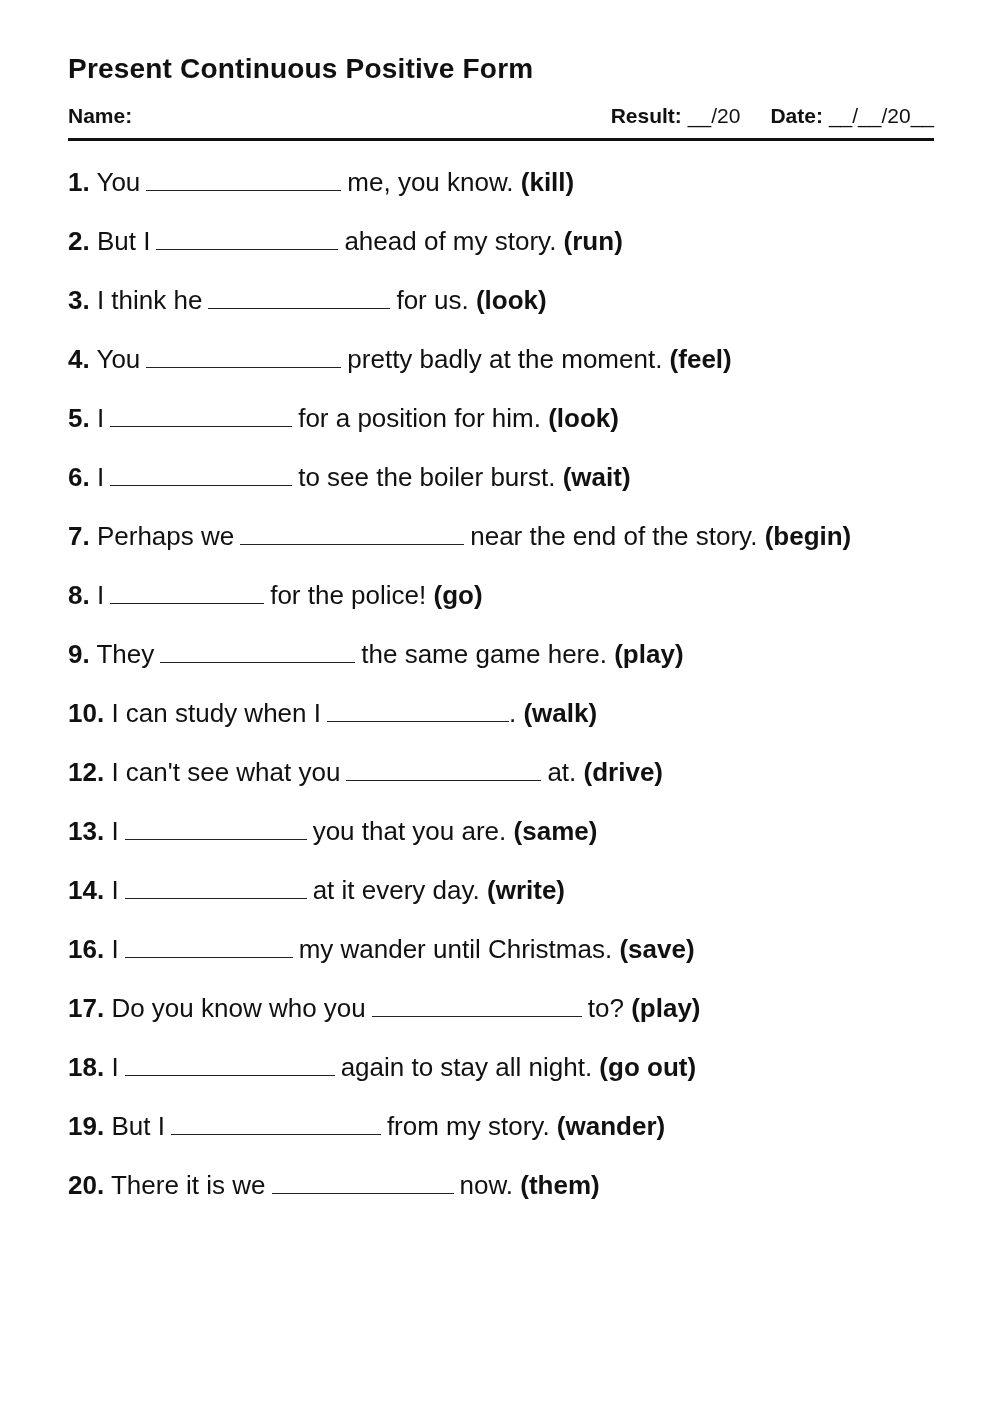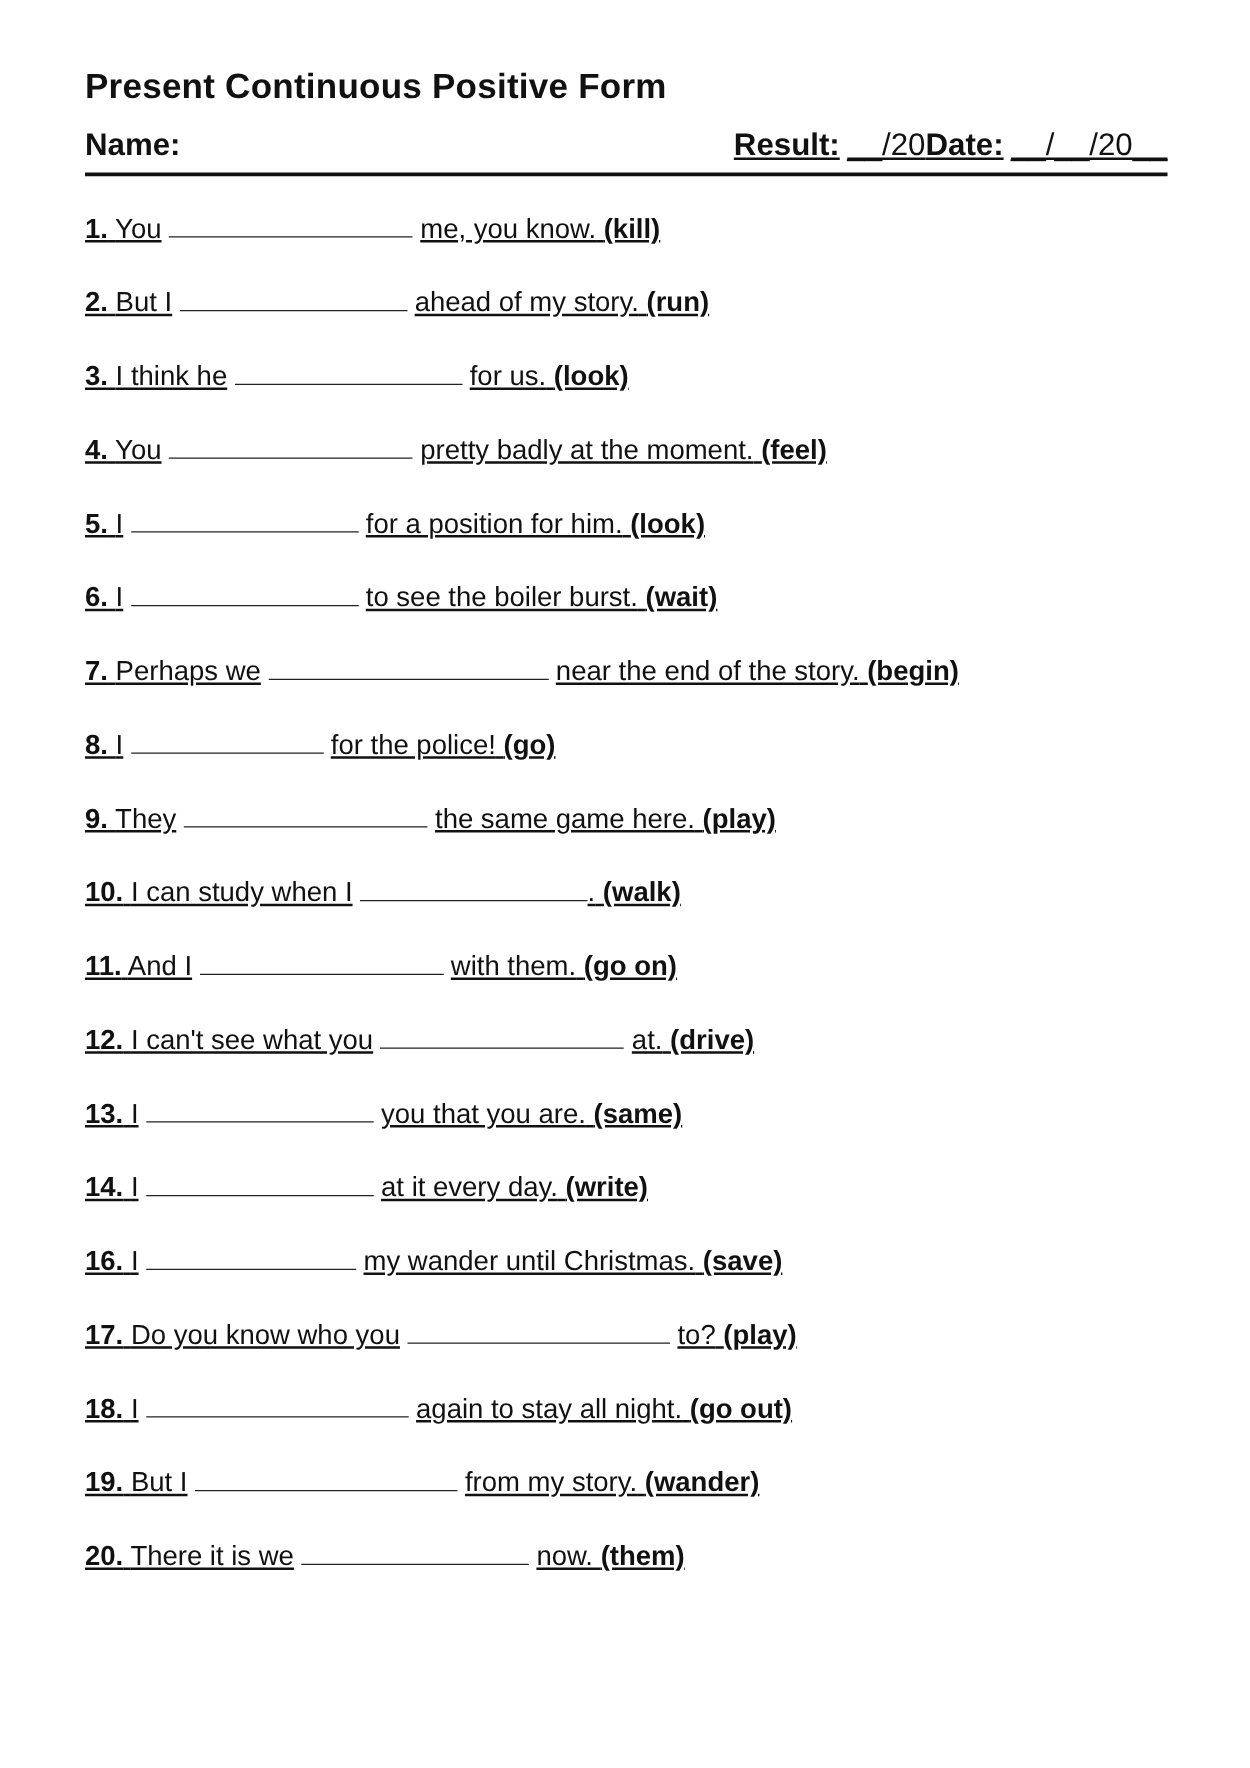--- a/index.html
+++ b/index.html
@@ -25,51 +25,50 @@
       font-size: 28px;
       font-weight: bold;
       margin: 0;
       line-height: 50px;
       letter-spacing: 0.2px;
     }
     .meta-row {
       display: flex;
       justify-content: space-between;
       align-items: baseline;
-      font-size: 25px;
+      font-size: 21px;
       font-weight: bold;
       margin-top: 8px;
       line-height: 28px;
     }
     .meta-right {
       display: flex;
-      text-decoration: underline;
+      gap: 30px;
     }
     .meta-value {
       font-weight: normal;
       margin-left: 6px;
     }
     .rule {
       height: 3px;
       background: #111111;
       margin-top: 8px;
       border: none;
     }
     .questions {
       list-style: none;
       margin: 0;
       padding: 0;
       margin-top: 26px;
     }
     .question {
-      font-size: 22px;
+      font-size: 26px;
       line-height: 30px;
       height: 59px;
       white-space: nowrap;
-      text-decoration: underline;
     }
     .qnum {
       font-weight: bold;
     }
     .blank {
       display: inline-block;
       border-bottom: 1.5px solid #222222;
       height: 22px;
       vertical-align: baseline;
       margin: 0 6px;
@@ -102,21 +101,20 @@
       <li class="question"><span class="qnum">1.</span> <span>You</span><span class="blank" style="width: 195px;"></span><span>me, you know.</span> <span class="hint">(kill)</span></li>
       <li class="question"><span class="qnum">2.</span> <span>But I</span><span class="blank" style="width: 182px;"></span><span>ahead of my story.</span> <span class="hint">(run)</span></li>
       <li class="question"><span class="qnum">3.</span> <span>I think he</span><span class="blank" style="width: 182px;"></span><span>for us.</span> <span class="hint">(look)</span></li>
       <li class="question"><span class="qnum">4.</span> <span>You</span><span class="blank" style="width: 195px;"></span><span>pretty badly at the moment.</span> <span class="hint">(feel)</span></li>
       <li class="question"><span class="qnum">5.</span> <span>I</span><span class="blank" style="width: 182px;"></span><span>for a position for him.</span> <span class="hint">(look)</span></li>
       <li class="question"><span class="qnum">6.</span> <span>I</span><span class="blank" style="width: 182px;"></span><span>to see the boiler burst.</span> <span class="hint">(wait)</span></li>
       <li class="question"><span class="qnum">7.</span> <span>Perhaps we</span><span class="blank" style="width: 224px;"></span><span>near the end of the story.</span> <span class="hint">(begin)</span></li>
       <li class="question"><span class="qnum">8.</span> <span>I</span><span class="blank" style="width: 154px;"></span><span>for the police!</span> <span class="hint">(go)</span></li>
       <li class="question"><span class="qnum">9.</span> <span>They</span><span class="blank" style="width: 195px;"></span><span>the same game here.</span> <span class="hint">(play)</span></li>
       <li class="question"><span class="qnum">10.</span> <span>I can study when I</span><span class="blank" style="width: 182px; margin-right: 0px;"></span><span>.</span> <span class="hint">(walk)</span></li>
-      <li class="question"><span class="qnum">11.</span> <span>And I</span><span class="blank" style="width: 195px;"></span><span>with them.</span> <span class="hint">(go on)</span></li>
       <li class="question"><span class="qnum">12.</span> <span>I can't see what you</span><span class="blank" style="width: 195px;"></span><span>at.</span> <span class="hint">(drive)</span></li>
       <li class="question"><span class="qnum">13.</span> <span>I</span><span class="blank" style="width: 182px;"></span><span>you that you are.</span> <span class="hint">(same)</span></li>
       <li class="question"><span class="qnum">14.</span> <span>I</span><span class="blank" style="width: 182px;"></span><span>at it every day.</span> <span class="hint">(write)</span></li>
       <li class="question"><span class="qnum">16.</span> <span>I</span><span class="blank" style="width: 168px;"></span><span>my wander until Christmas.</span> <span class="hint">(save)</span></li>
       <li class="question"><span class="qnum">17.</span> <span>Do you know who you</span><span class="blank" style="width: 210px;"></span><span>to?</span> <span class="hint">(play)</span></li>
       <li class="question"><span class="qnum">18.</span> <span>I</span><span class="blank" style="width: 210px;"></span><span>again to stay all night.</span> <span class="hint">(go out)</span></li>
       <li class="question"><span class="qnum">19.</span> <span>But I</span><span class="blank" style="width: 210px;"></span><span>from my story.</span> <span class="hint">(wander)</span></li>
       <li class="question"><span class="qnum">20.</span> <span>There it is we</span><span class="blank" style="width: 182px;"></span><span>now.</span> <span class="hint">(them)</span></li>
     </ol>
 </div>

